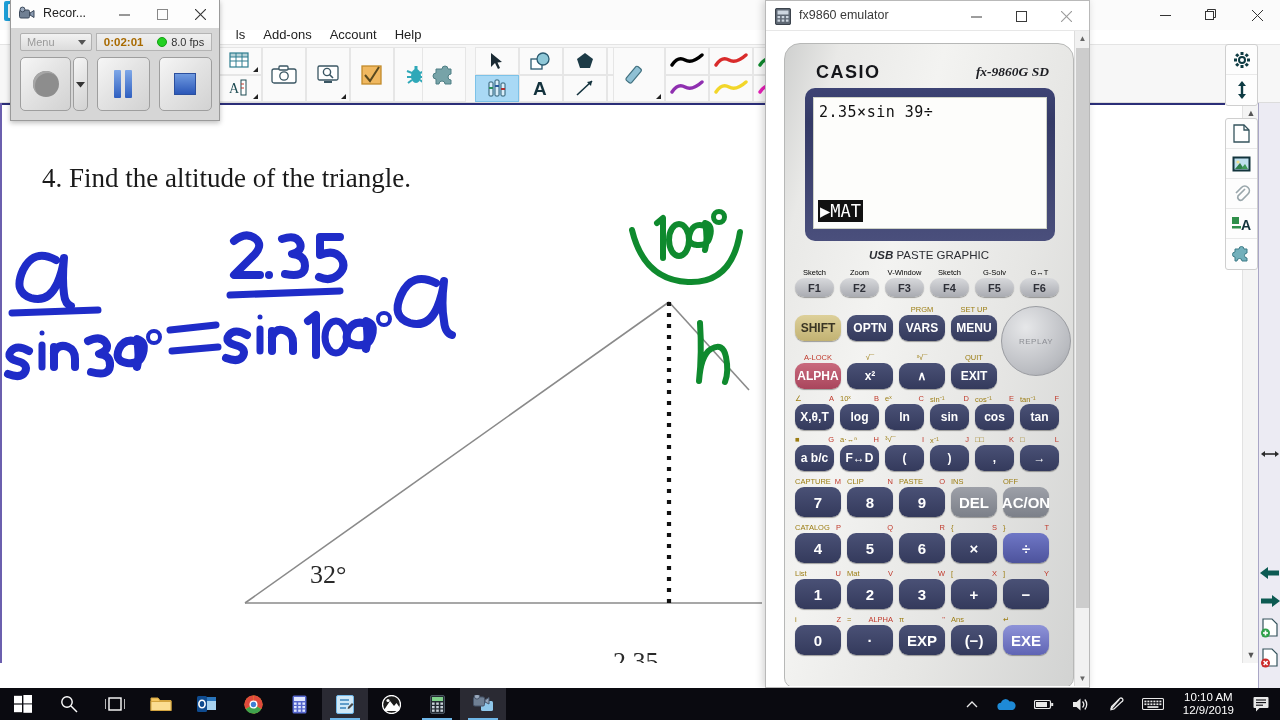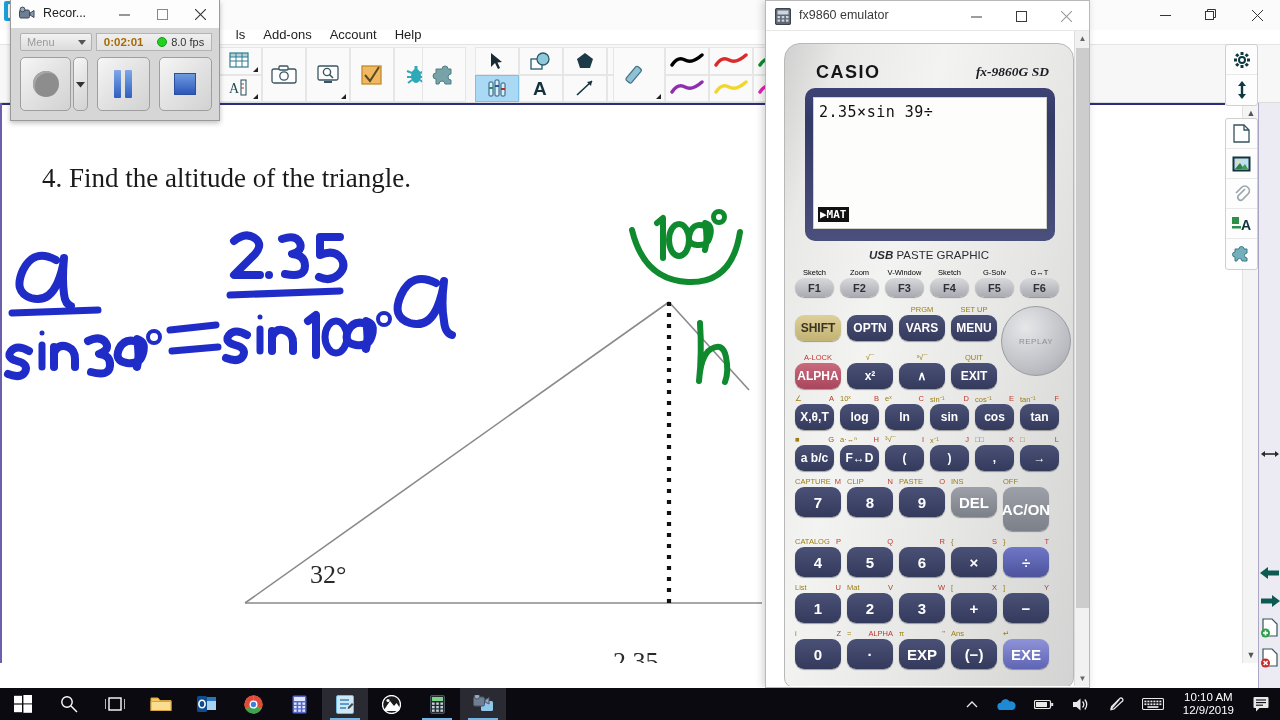--- a/index.html
+++ b/index.html
@@ -151,21 +151,21 @@
   }
   .lcd {
     width:100%; height:100%; background:#fdfdfb; border:1px solid #cfd3c8; position:relative; overflow:hidden;
   }
   .lcd-line {
     position:absolute; left:5px; top:5px; font-family:"DejaVu Sans Mono", monospace;
     font-size:15px; letter-spacing:0.5px; color:#111;
   }
   .lcd-tag {
     position:absolute; left:4px; bottom:6px; background:#111; color:#fff;
-    font-family:"DejaVu Sans Mono", monospace; font-size:11px; font-weight:bold;
+    font-family:"DejaVu Sans Mono", monospace; font-size:17px; font-weight:normal;
     padding:1px 2px; letter-spacing:0px;
   }
   .usb-line { position:absolute; left:0; right:0; top:205px; text-align:center; font-size:11.5px; color:#2b2d33; }
   .usb-line b { font-style:italic; }
 
   .keypad { position:absolute; left:10px; top:224px; width:270px; }
   .yellow { color:#9c7d12; }
   .red { color:#c0392b; }
 
   .key {
@@ -803,21 +803,21 @@
               <div style="width: 46px; margin-right: 6px; position: relative; font-size: 7.5px;"><span class="yellow">CLIP</span><span class="red" style="position:absolute;right:0;">N</span></div>
               <div style="width: 46px; margin-right: 6px; position: relative; font-size: 7.5px;"><span class="yellow">PASTE</span><span class="red" style="position:absolute;right:0;">O</span></div>
               <div style="width: 46px; margin-right: 6px; position: relative; font-size: 7.5px;"><span class="yellow">INS</span><span class="red" style="position:absolute;right:0;"></span></div>
               <div style="width: 46px; margin-right: 6px; position: relative; font-size: 7.5px;"><span class="yellow">OFF</span><span class="red" style="position:absolute;right:0;"></span></div>
             </div>
             <div style="display: flex; margin-bottom: 3px;">
               <div class="key k-navy" style="width: 46px; height: 30px; margin-right: 6px; font-size: 15px;">7</div>
               <div class="key k-navy" style="width: 46px; height: 30px; margin-right: 6px; font-size: 15px;">8</div>
               <div class="key k-navy" style="width: 46px; height: 30px; margin-right: 6px; font-size: 15px;">9</div>
               <div class="key k-gray" style="width: 46px; height: 30px; margin-right: 6px; font-size: 15px;">DEL</div>
-              <div class="key k-gray" style="width: 46px; height: 44px; margin-right: 6px; font-size: 15px;">AC/ON</div>
+              <div class="key k-gray" style="width: 46px; height: 30px; margin-right: 6px; font-size: 15px;">AC/ON</div>
             </div>
             <div style="display: flex; height: 10px; margin-top: 6px;">
               <div style="width: 46px; margin-right: 6px; position: relative; font-size: 7.5px;"><span class="yellow">CATALOG</span><span class="red" style="position:absolute;right:0;">P</span></div>
               <div style="width: 46px; margin-right: 6px; position: relative; font-size: 7.5px;"><span class="yellow"></span><span class="red" style="position:absolute;right:0;">Q</span></div>
               <div style="width: 46px; margin-right: 6px; position: relative; font-size: 7.5px;"><span class="yellow"></span><span class="red" style="position:absolute;right:0;">R</span></div>
               <div style="width: 46px; margin-right: 6px; position: relative; font-size: 7.5px;"><span class="yellow">{</span><span class="red" style="position:absolute;right:0;">S</span></div>
               <div style="width: 46px; margin-right: 6px; position: relative; font-size: 7.5px;"><span class="yellow">}</span><span class="red" style="position:absolute;right:0;">T</span></div>
             </div>
             <div style="display: flex; margin-bottom: 3px;">
               <div class="key k-navy" style="width: 46px; height: 30px; margin-right: 6px; font-size: 15px;">4</div>

